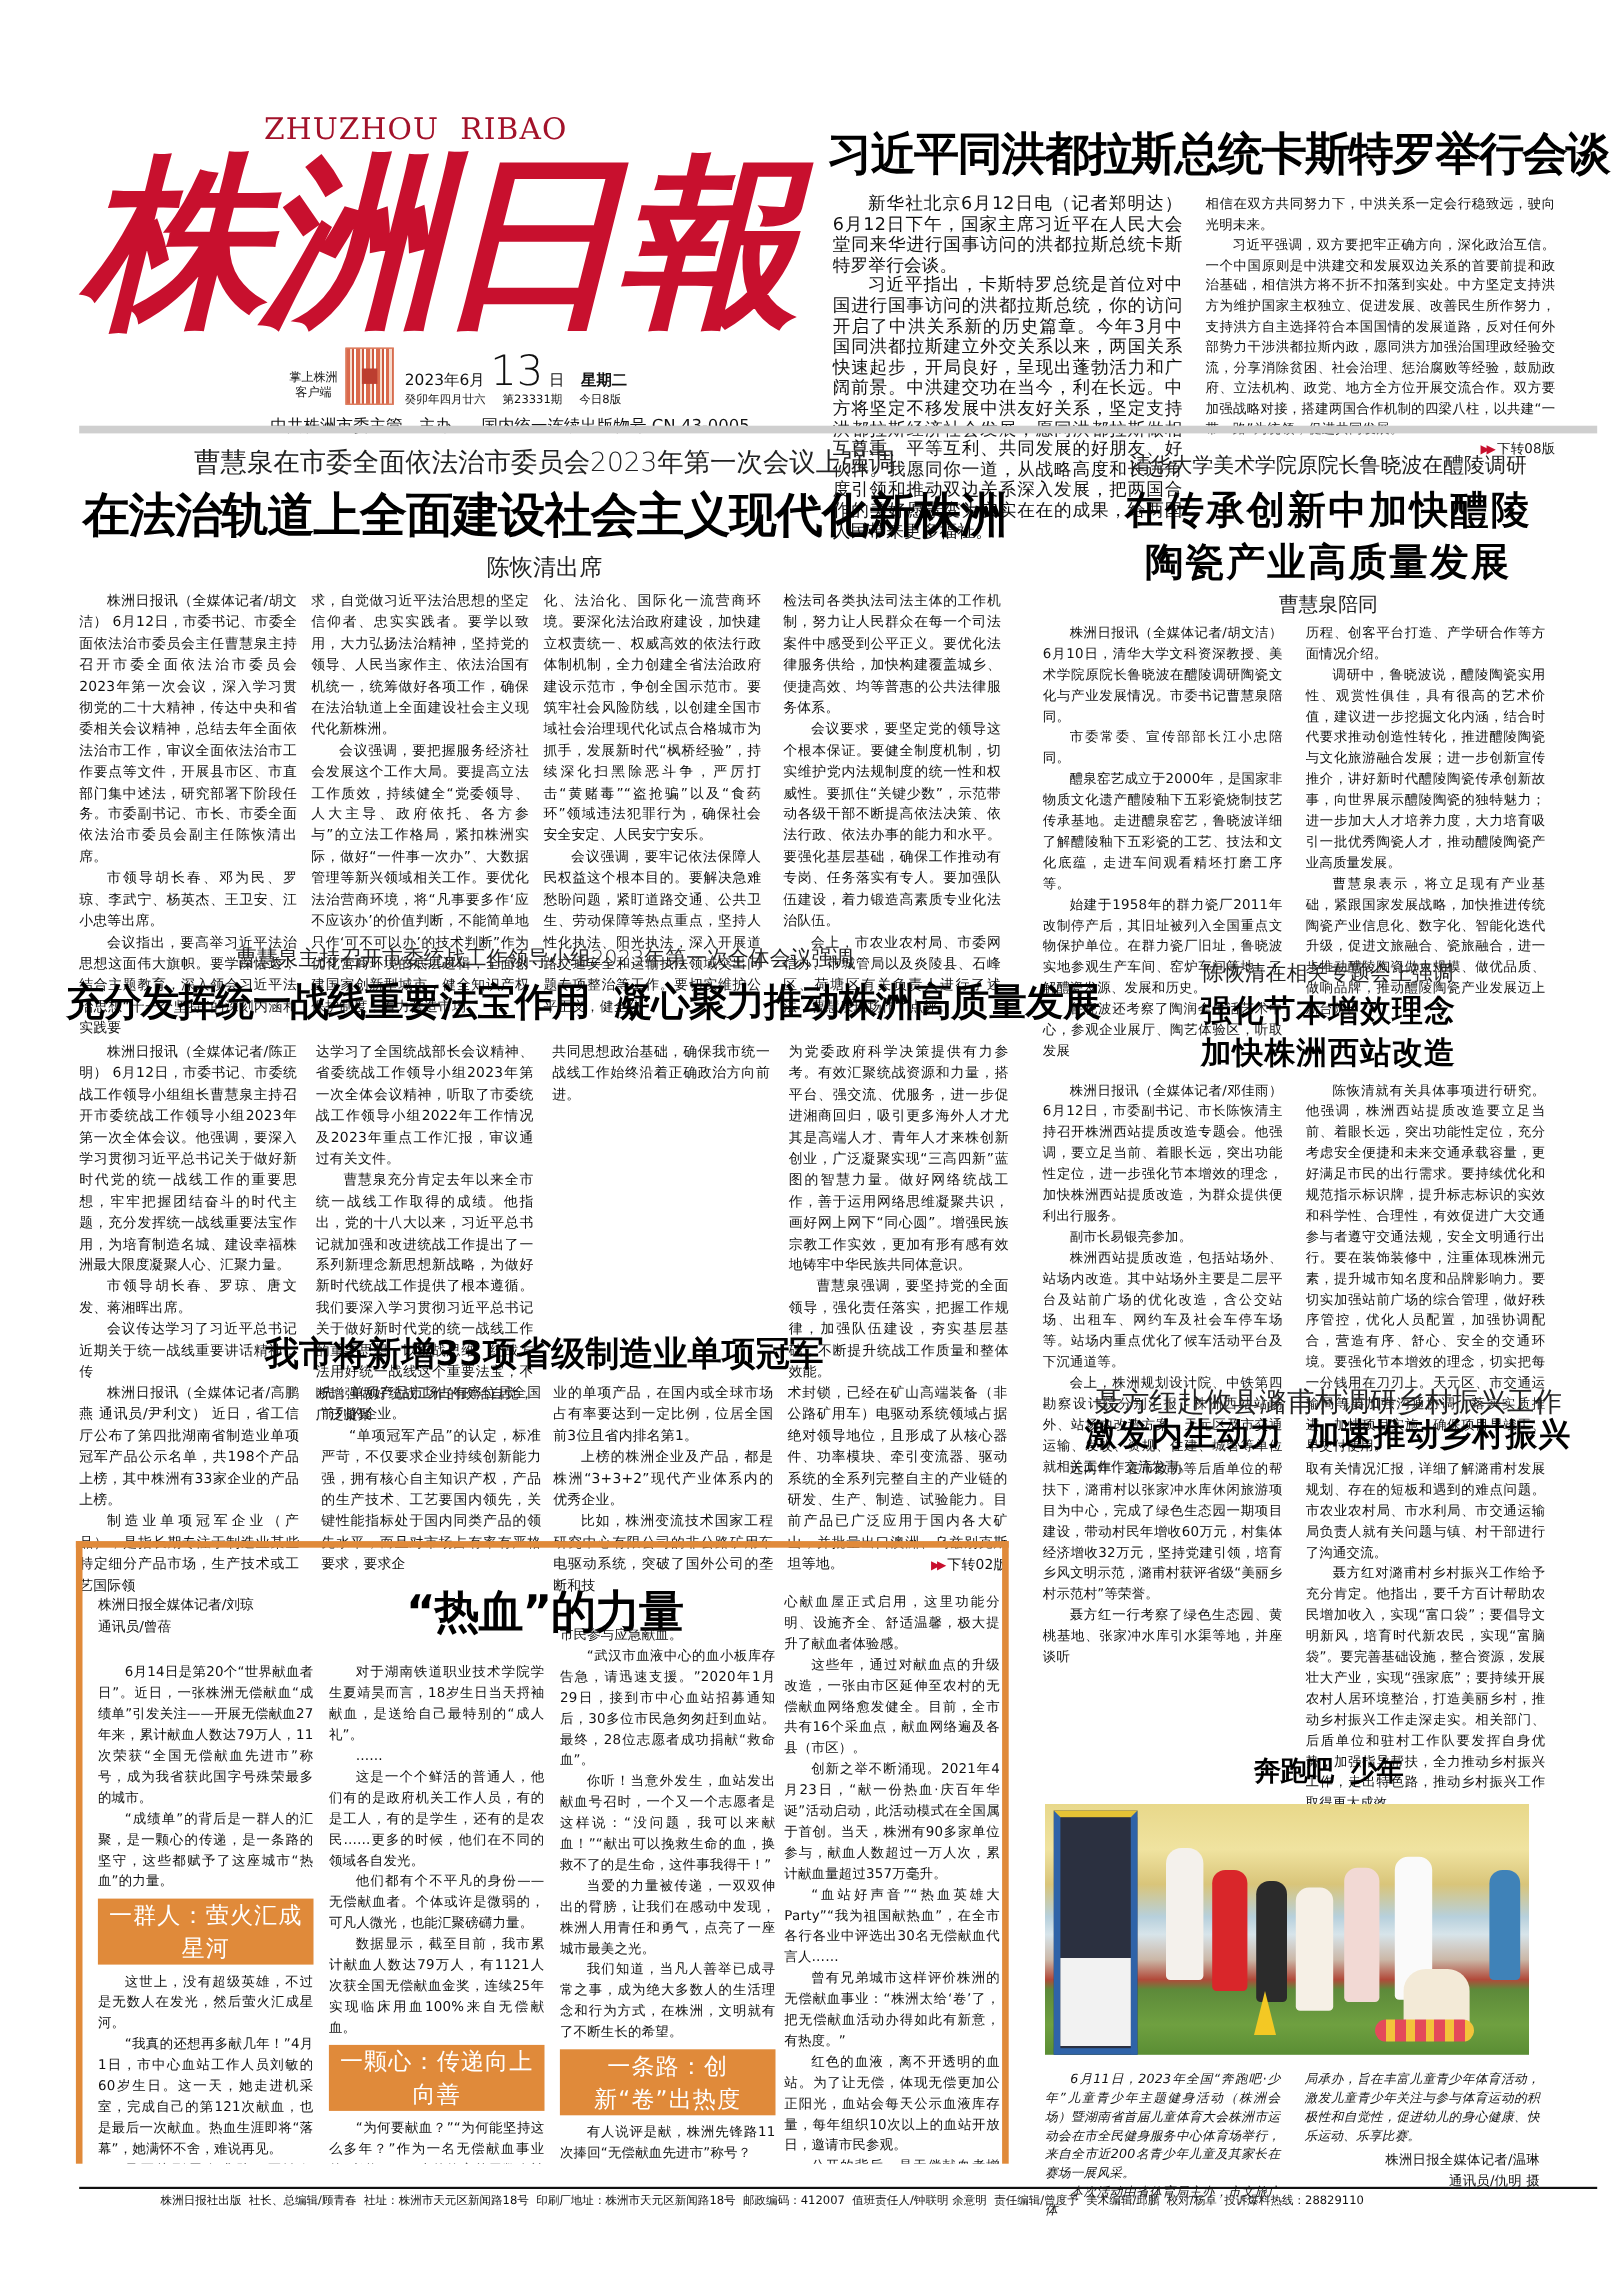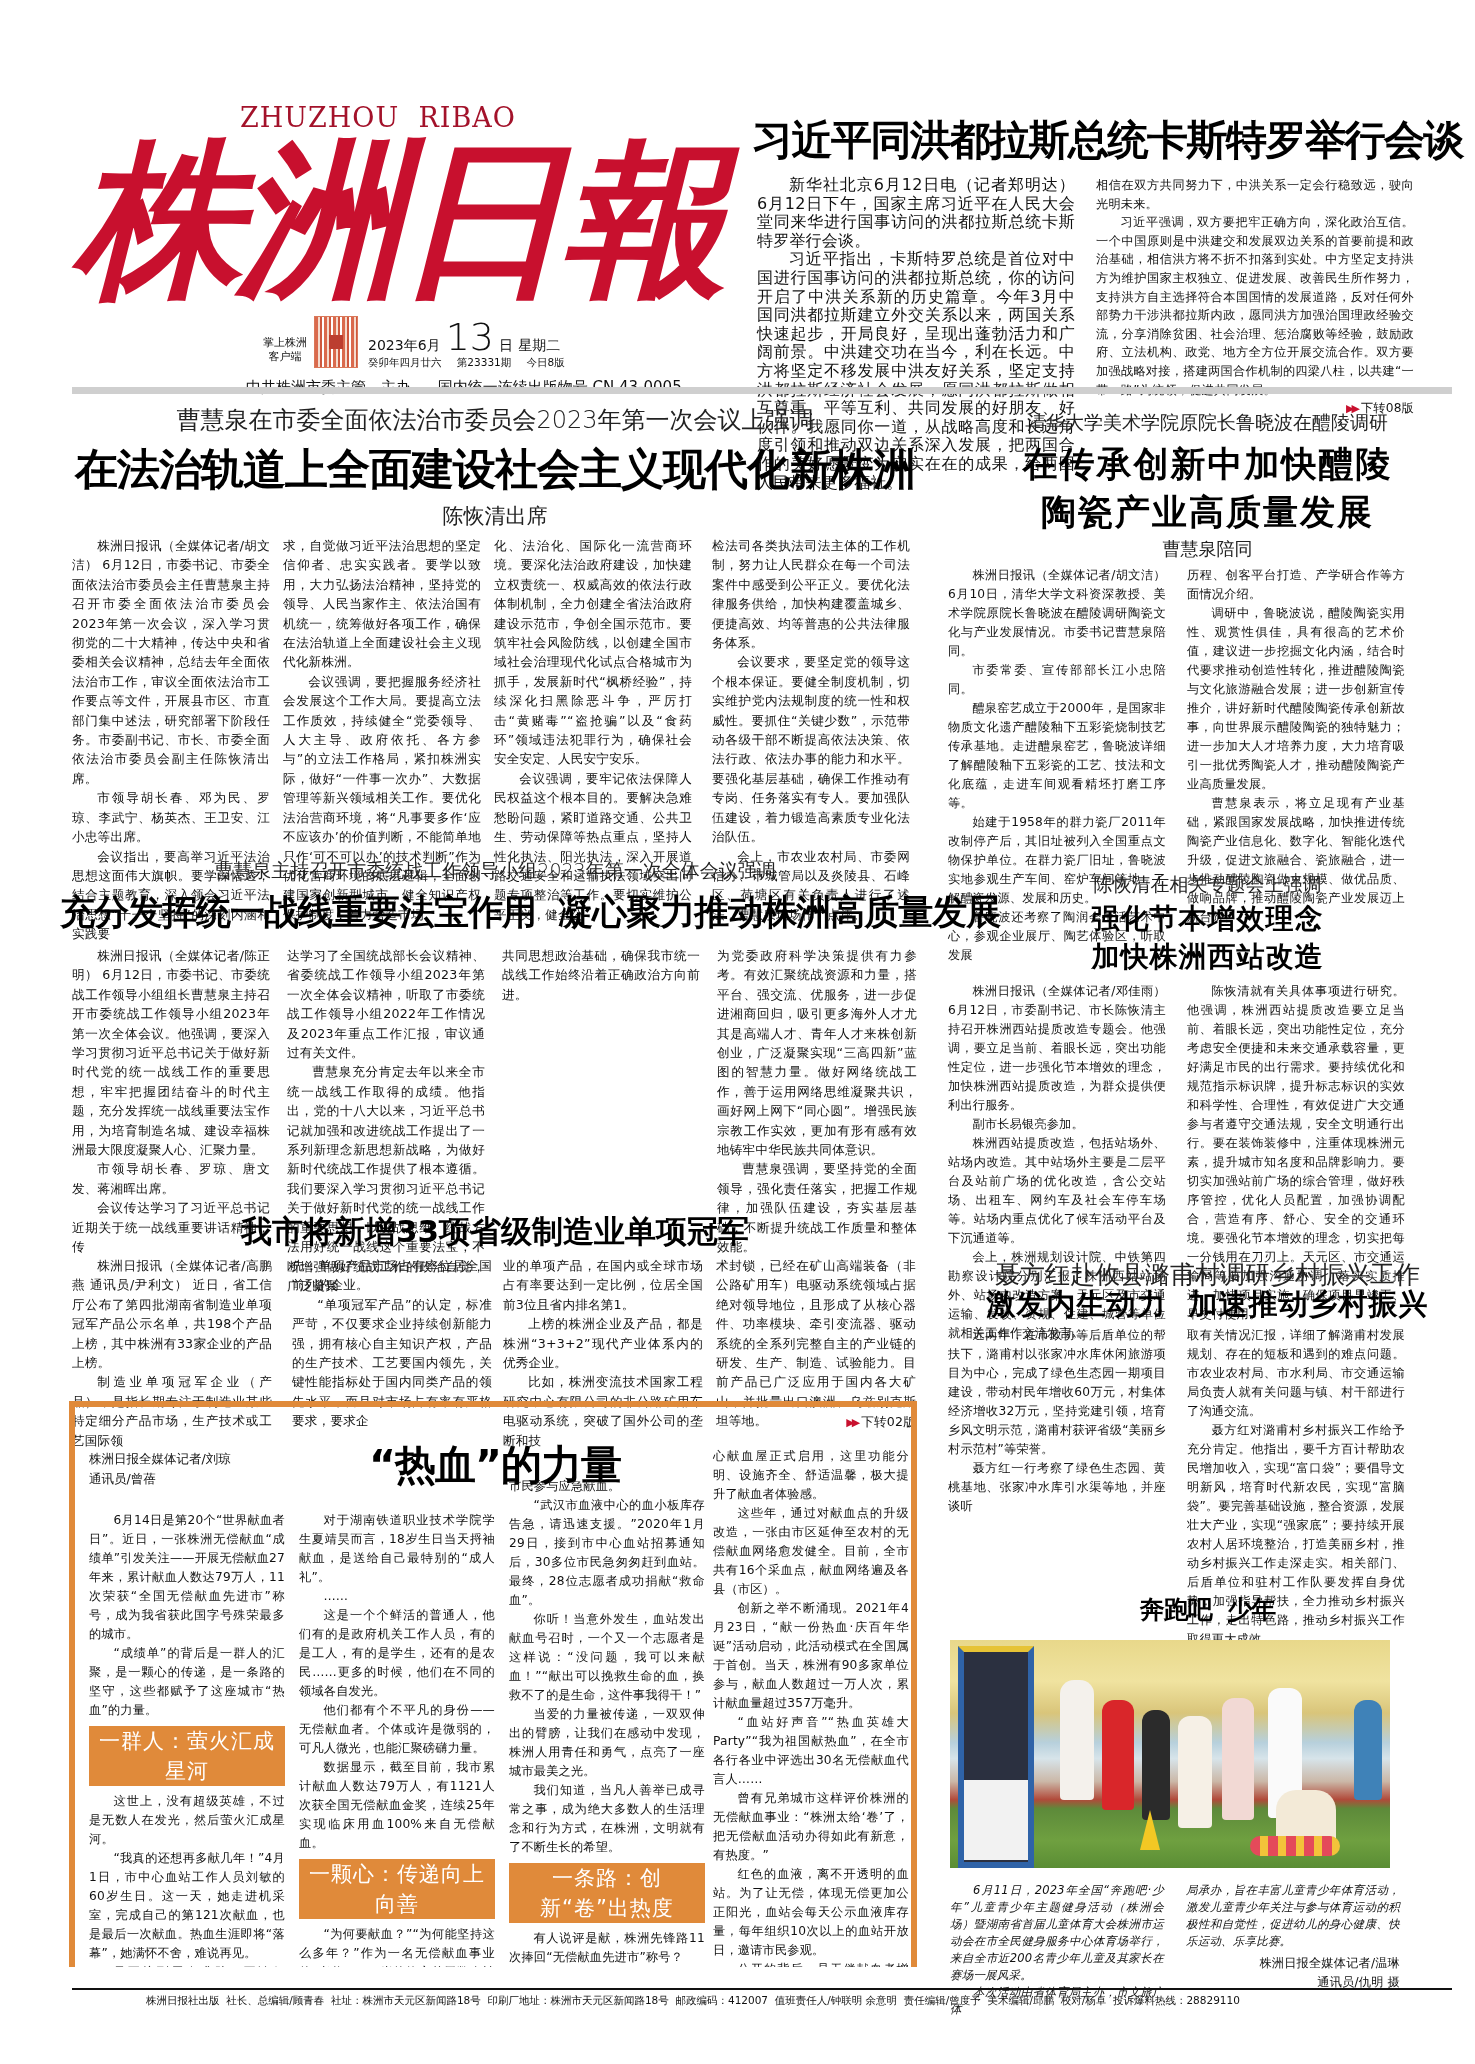--- a/index.html
+++ b/index.html
@@ -34,21 +34,21 @@
   <div class="abs" style="left:254px;top:216px;width:44px;height:52px;background:
      repeating-linear-gradient(90deg,#d75a3a 0 3px,#f5d8c8 3px 5px,#c9462a 5px 7px,#fff 7px 9px),
      #e37b5c;opacity:.9;border:1px solid #d66a48;">
     <div style="position:absolute;left:14px;top:18px;width:14px;height:14px;background:#b52a1a;"></div>
   </div>
 
   <div class="abs" style="left:308px;top:218px;white-space:nowrap;">
     <span style="font-size:14px;">2023年6月</span>
     <span style="font-size:38px;font-weight:300;line-height:38px;">13</span>
     <span style="font-size:14px;">日</span>
-    <span style="font-size:14px;">星期二</span>
+    <span style="font-size:14px;margin-left:10px;font-weight:bold;">星期二</span>
   </div>
   <div class="abs" style="left:308px;top:256px;font-size:10.5px;white-space:nowrap;">
     <span>癸卯年四月廿六</span>
     <span style="margin-left:12px;">第23331期</span>
     <span style="margin-left:12px;">今日8版</span>
   </div>
   <div class="abs" style="left:186px;top:278px;font-size:15px;white-space:nowrap;">
     <span>中共株洲市委主管、主办</span>
     <span style="margin-left:22px;">国内统一连续出版物号 CN 43-0005</span>
   </div>

